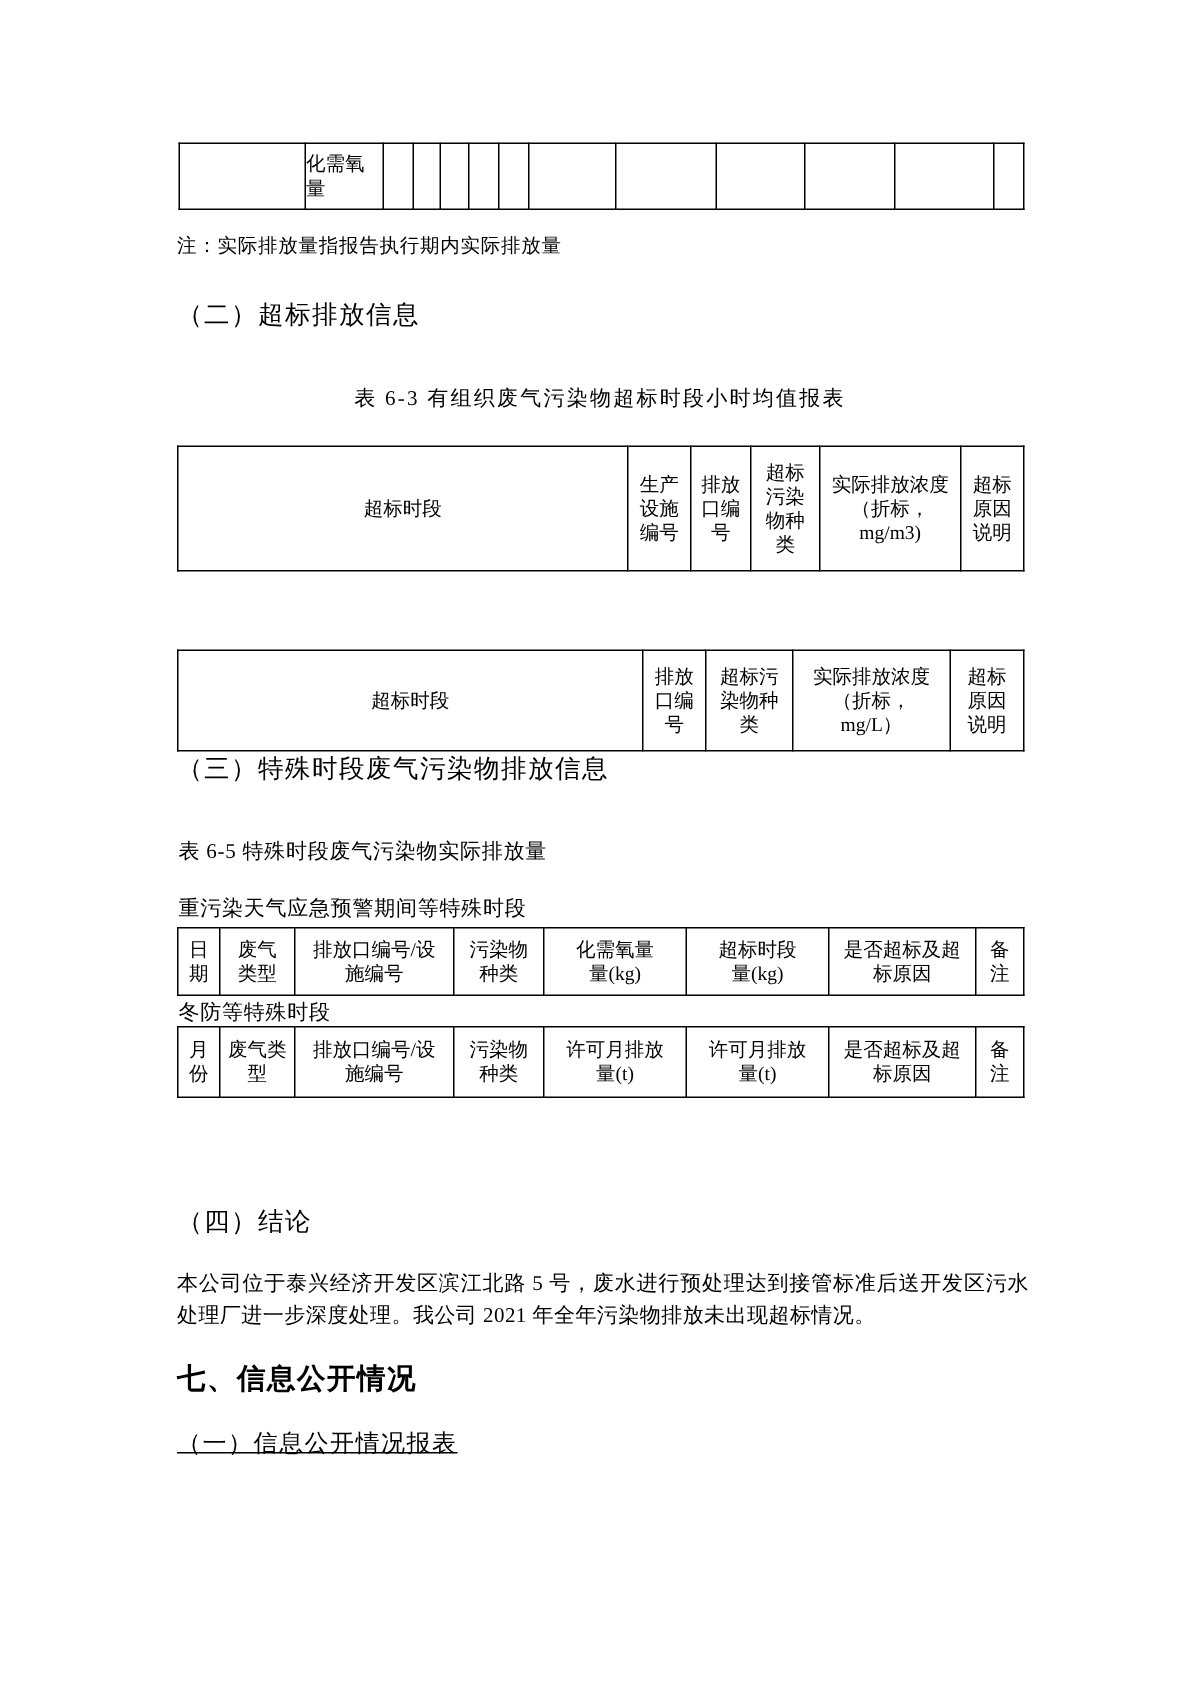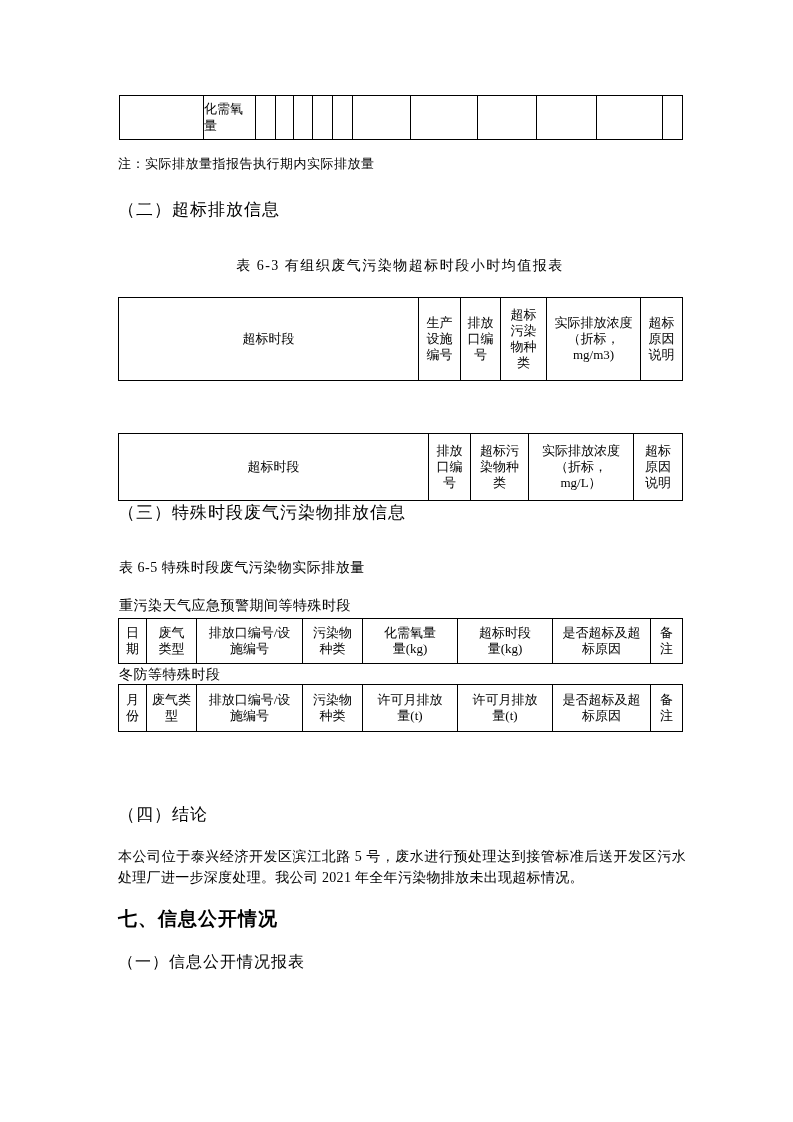--- a/index.html
+++ b/index.html
@@ -30,21 +30,21 @@
   .partial-table td.text-cell { text-align:left; vertical-align:middle; padding:0; }
 
   .note { font-size:13px; letter-spacing:0.5px; }
   .sec-heading { font-size:17px; letter-spacing:1px; }
   .tbl-caption { font-size:14px; letter-spacing:1.5px; text-align:center; width:564px; }
   .tbl-caption-left { font-size:14px; letter-spacing:0.5px; }
   .sub-label { font-size:14px; letter-spacing:0.5px; }
   .underlined { }
   .body-para { font-size:14px; line-height:21px; letter-spacing:0.3px; text-align:justify; }
   .big-heading { font-size:19px; font-weight:bold; font-family:"Liberation Sans", sans-serif; letter-spacing:1px; }
-  .sub-heading { font-size:16px; letter-spacing:1px; }
+  .sub-heading { font-size:16px; letter-spacing:1px;text-decoration:underline; }
 </style>
 </head>
 <body>
 
 <div class="page">
 
   <table class="partial-table" style="left:119px; top:95px; width:563px; height:45px;">
     <colgroup>
       <col style="width:84px">
         <col style="width:52px">

